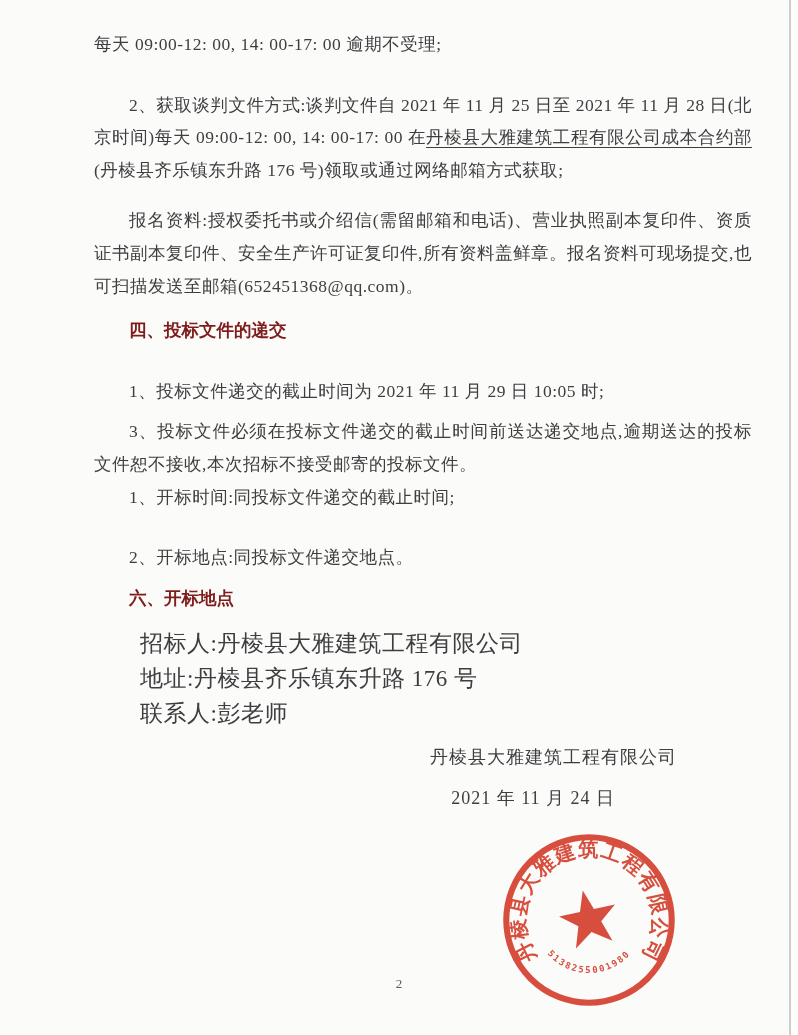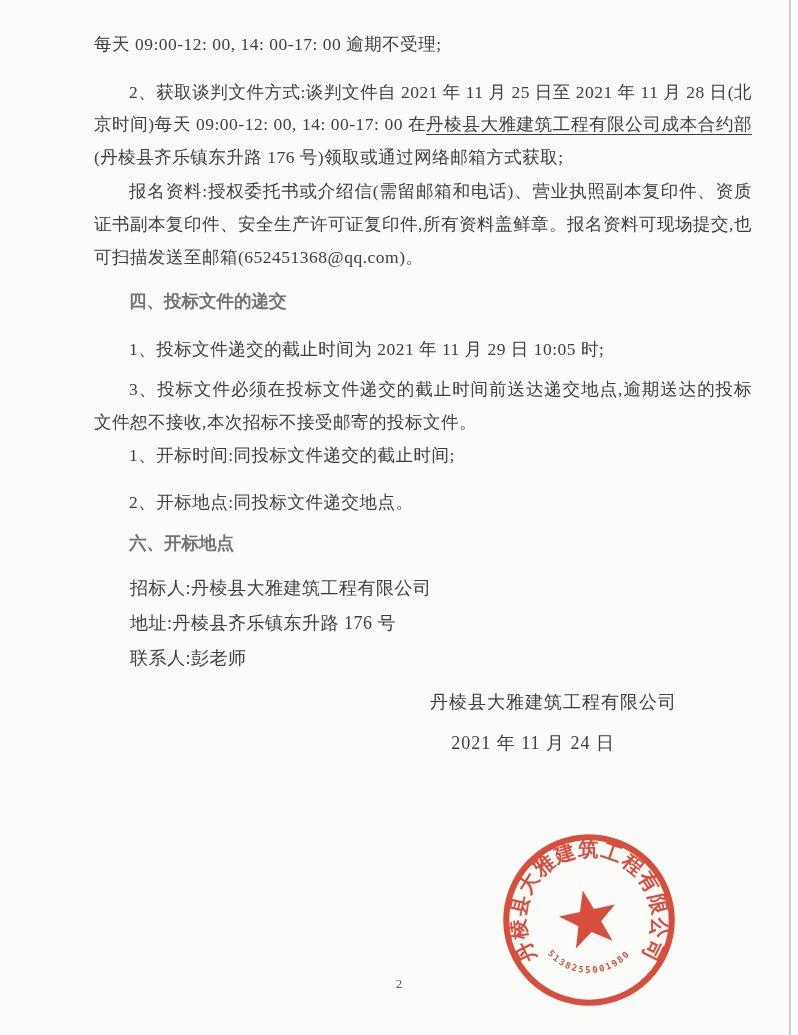--- a/index.html
+++ b/index.html
@@ -28,41 +28,41 @@
     width: 658px;
   }
   .para {
     font-size: 17.5px;
     line-height: 32.6px;
     text-align: justify;
     text-indent: 2em;
     letter-spacing: 0.5px;
   }
   .no-indent { text-indent: 0; }
-  .mt10 { margin-top: 15px; }
-  .mt18 { margin-top: 2px; }
+  .mt10 { margin-top: 28px; }
+  .mt18 { margin-top: 18px; }
   .mt12 { margin-top: 12px; }
   .mt8  { margin-top: 8px; }
   .mt6  { margin-top: 0; }
   .heading {
     font-family: "Liberation Sans", "DejaVu Sans", sans-serif;
     font-weight: 700;
-    color: #737373;
+    color: #7f1d1d;
     font-size: 17.5px;
     line-height: 32.6px;
     text-indent: 2em;
   }
   .u {
     text-decoration: underline;
     text-underline-offset: 4px;
     text-decoration-thickness: 1px;
   }
   .contacts { margin-top: 12px; }
   .contact-line {
-    font-size: 18px;
+    font-size: 23px;
     line-height: 35px;
     text-indent: 2em;
     letter-spacing: 0.5px;
   }
   .signoff { margin-top: 10px; text-align: right; }
   .signoff-company {
     font-size: 18px;
     line-height: 33px;
     margin-right: 75px;
     letter-spacing: 1px;

